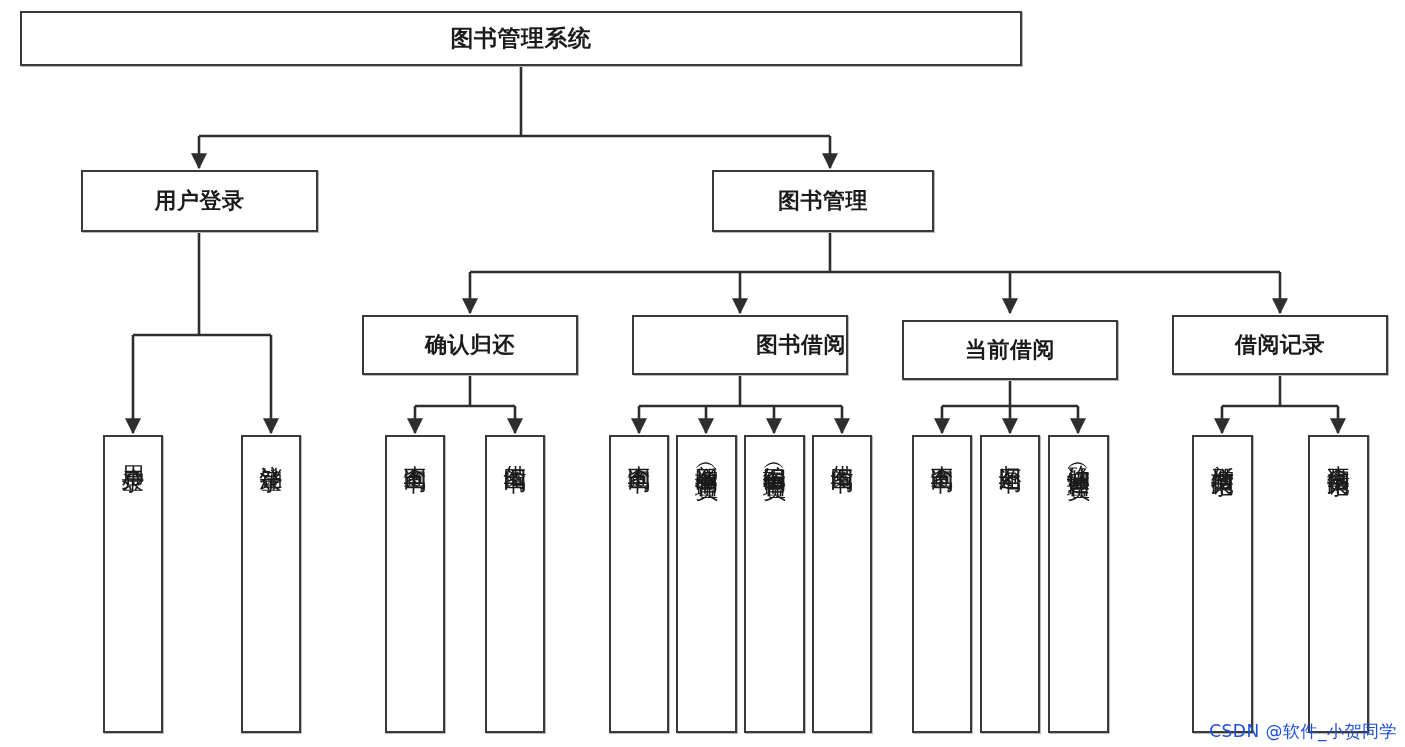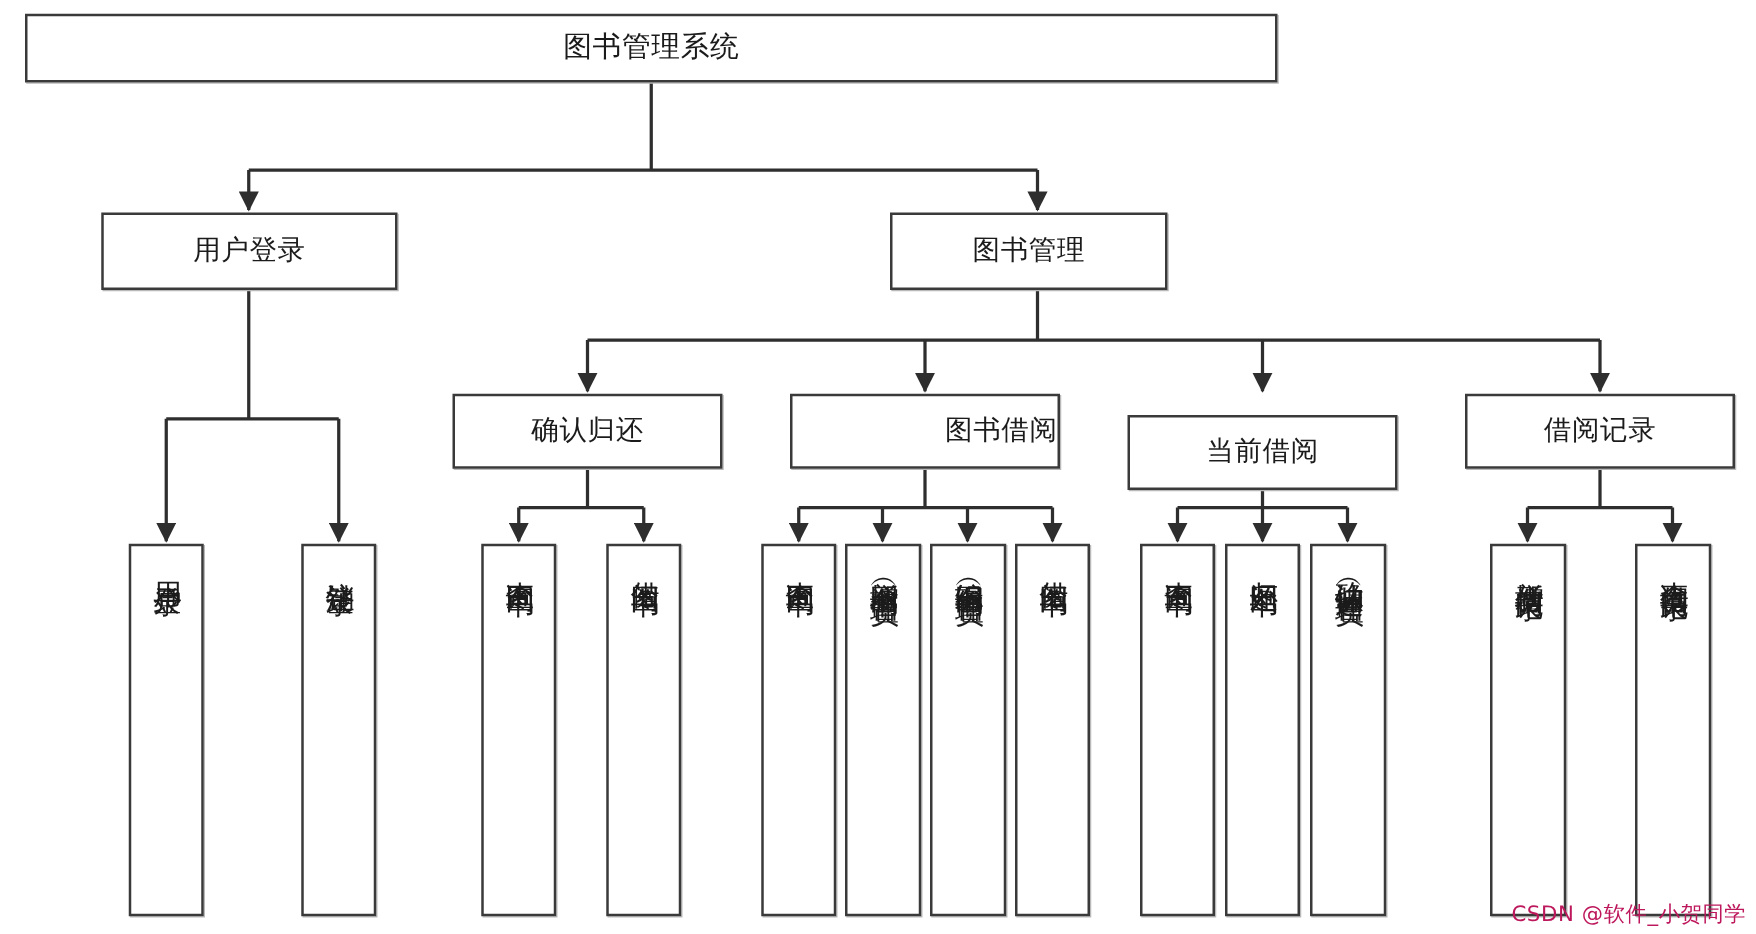--- a/index.html
+++ b/index.html
@@ -24,21 +24,21 @@
     align-items:center;
     justify-content:center;
     color:#1b1b1b;
   }
   .node .label{
     display:block;
     white-space:pre;
     letter-spacing:0.5px;
   }
   
-  .node.h .label{font-size:22px;line-height:1.1;}
+  .node.h .label{font-size:22px;line-height:1.1;font-weight:bold;}
   #node-root .label{font-size:23px;}
 
   
   .node.v{
     align-items:flex-start;
     justify-content:center;
     padding-top:10px;
   }
   .node.v .label{
     writing-mode:vertical-rl;
@@ -48,21 +48,21 @@
     letter-spacing:2px;
     text-align:start;
     max-height:286px;
   }
   .node.v.tall .label{max-height:292px;}
 
   #watermark{
     position:absolute;
     right:8px;bottom:4px;
     font-size:17px;
-    color:#be185d;
+    color:#1d4ed8;
     letter-spacing:0.5px;
     white-space:nowrap;
     font-family:"DejaVu Sans","Liberation Sans",sans-serif;
   }
 </style>
 </head>
 <body>
 
 <div id="canvas">
 
@@ -128,21 +128,21 @@
   <div class="node h" style="left:712px;top:170px;width:222px;height:62px;">
     <span class="label">图书管理</span>
   </div>
 
   <div class="node h" style="left:362px;top:315px;width:216px;height:60px;">
     <span class="label">确认归还</span>
   </div>
   <div class="node h" style="left:632px;top:315px;width:216px;height:60px;justify-content:flex-end;">
     <span class="label">图书借阅</span>
   </div>
-  <div class="node h" style="left:902px;top:332px;width:216px;height:60px;">
+  <div class="node h" style="left:902px;top:320px;width:216px;height:60px;">
     <span class="label">当前借阅</span>
   </div>
   <div class="node h" style="left:1172px;top:315px;width:216px;height:60px;">
     <span class="label">借阅记录</span>
   </div>
 
   <div class="node v" style="left:103px;top:435px;width:60px;height:298px;">
     <span class="label">用户登录</span>
   </div>
   <div class="node v" style="left:241px;top:435px;width:60px;height:298px;">

